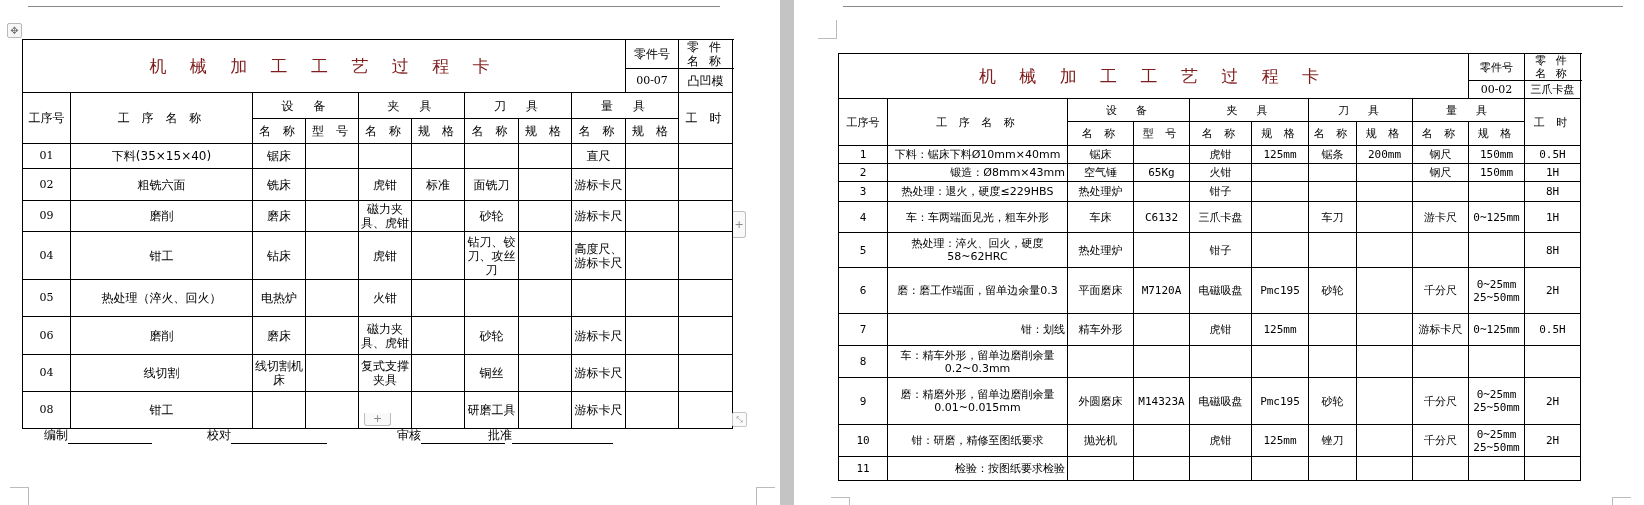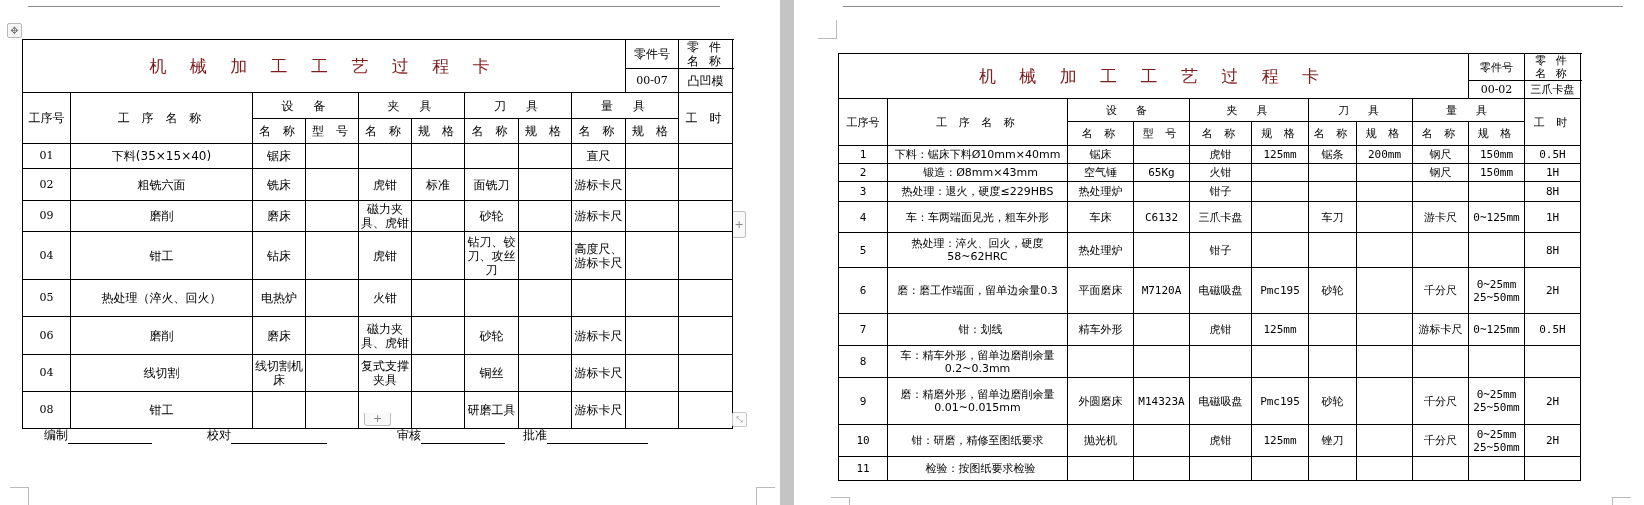--- a/index.html
+++ b/index.html
@@ -20,21 +20,21 @@
   .corner.bl { border-right-width:1px; border-top-width:1px; }
   .corner.br { border-left-width:1px; border-top-width:1px; }
 
   table.card { position:absolute; border-collapse:collapse; table-layout:fixed; }
   table.card td {
     border:1px solid #000; text-align:center; vertical-align:middle;
     font-size:12px; line-height:14px; padding:0 2px; overflow:hidden;
   }
   table.card td.title { font-size:17px; letter-spacing:9px; color:#7f1d1d; }
   table.card td.hdr { font-size:12px; letter-spacing:4px; }
-  table.card td.left { text-align:center; padding-left:8px;margin-top:8px; }
+  table.card td.left { text-align:right; padding-left:8px;margin-top:8px; }
   table.card td.serif { font-family:"DejaVu Serif", serif; font-size:11px; }
   table.card td.mono { font-family:"DejaVu Sans Mono", monospace; font-size:10px; }
 
   #left-table { left:22px; top:39px; width:710px; }
   #right-table { left:838px; top:53px; width:714px; }
   #right-table td { font-size:11px; line-height:13px; }
   #right-table td.title { font-size:17px; letter-spacing:9px; }
 
   .move-handle {
     position:absolute; left:7px; top:23px; width:13px; height:13px;
@@ -225,21 +225,21 @@
   <div class="sign-row">
     <div class="sign-item" style="left:44px">
       <span>编制</span><span class="sign-line" style="width:84px"></span>
     </div>
     <div class="sign-item" style="left:207px">
       <span>校对</span><span class="sign-line" style="width:96px"></span>
     </div>
     <div class="sign-item" style="left:397px">
       <span>审核</span><span class="sign-line" style="width:84px"></span>
     </div>
-    <div class="sign-item" style="left:523px">
+    <div class="sign-item" style="left:488px">
       <span>批准</span><span class="sign-line" style="width:101px"></span>
     </div>
   </div>
 
   <div class="corner bl" style="left:10px;top:487px;"></div>
   <div class="corner br" style="left:756px;top:487px;"></div>
 </div>
 
 <div class="gutter"></div>
 <div class="gutter-bar" style="left:780px"></div>

